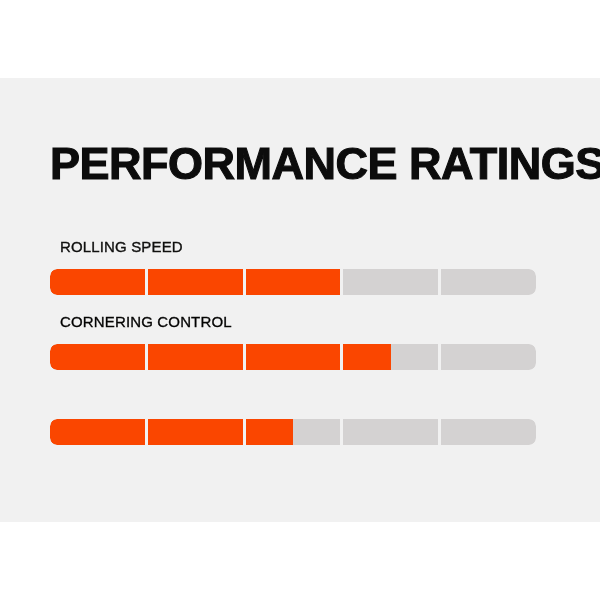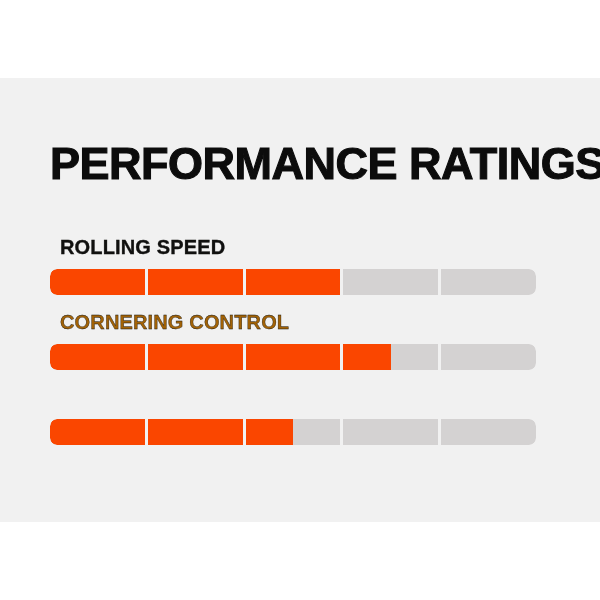--- a/index.html
+++ b/index.html
@@ -47,23 +47,23 @@
 
   .rating-row {
     position: relative;
     height: 75px;
   }
 
   .rating-label {
     position: absolute;
     left: 50px;
     top: 0;
-    font-size: 20px;
+    font-size: 15px;
     line-height: 18px;
-    font-weight: 700;
+    font-weight: 400;
     letter-spacing: 0.15px;
     color: #10100f;
     text-transform: uppercase;
     white-space: nowrap;
     padding-left: 10px;
     -webkit-text-stroke: 0.35px #10100f;
   }
 
   .rating-bar {
     position: absolute;
@@ -138,21 +138,21 @@
       <div class="bar-segment" style="background: rgb(212, 210, 210);">
           <div class="bar-segment-fill" style="width: 0%; background: rgb(250, 70, 0);"></div>
         </div>
       <div class="bar-segment" style="background: rgb(212, 210, 210);">
           <div class="bar-segment-fill" style="width: 0%; background: rgb(250, 70, 0);"></div>
         </div>
     </div>
   </div>
 
   <div class="rating-row">
-    <div class="rating-label" style="color: #a16207;">CORNERING CONTROL</div>
+    <div class="rating-label" style="color: #000000;">CORNERING CONTROL</div>
     <div class="rating-bar">
       <div class="bar-segment" style="background: rgb(212, 210, 210);">
           <div class="bar-segment-fill" style="width: 100%; background: rgb(250, 70, 0);"></div>
         </div>
       <div class="bar-segment" style="background: rgb(212, 210, 210);">
           <div class="bar-segment-fill" style="width: 100%; background: rgb(250, 70, 0);"></div>
         </div>
       <div class="bar-segment" style="background: rgb(212, 210, 210);">
           <div class="bar-segment-fill" style="width: 100%; background: rgb(250, 70, 0);"></div>
         </div>

